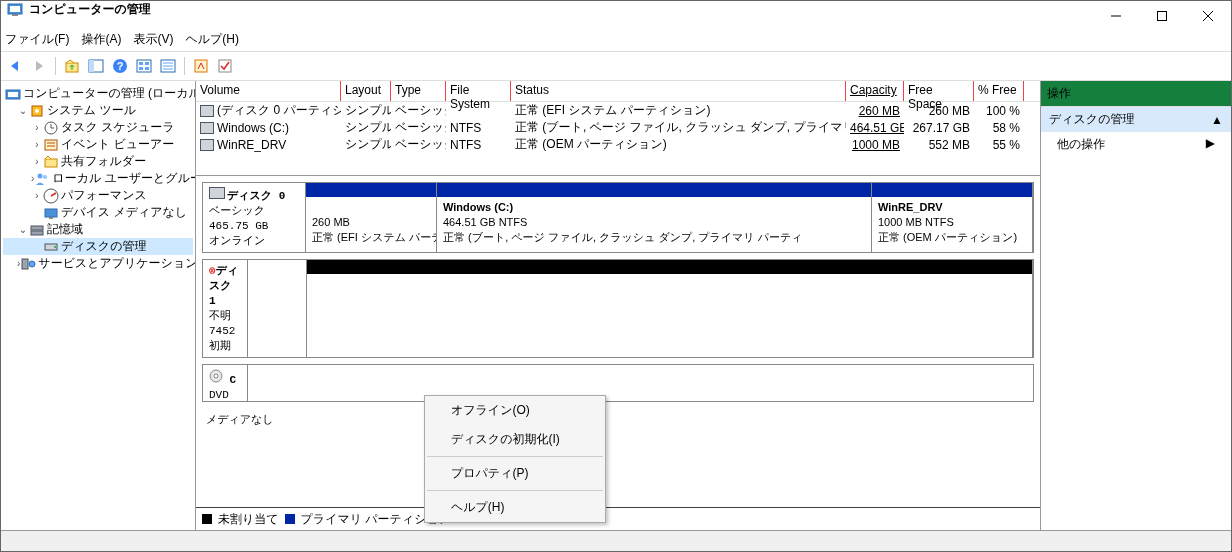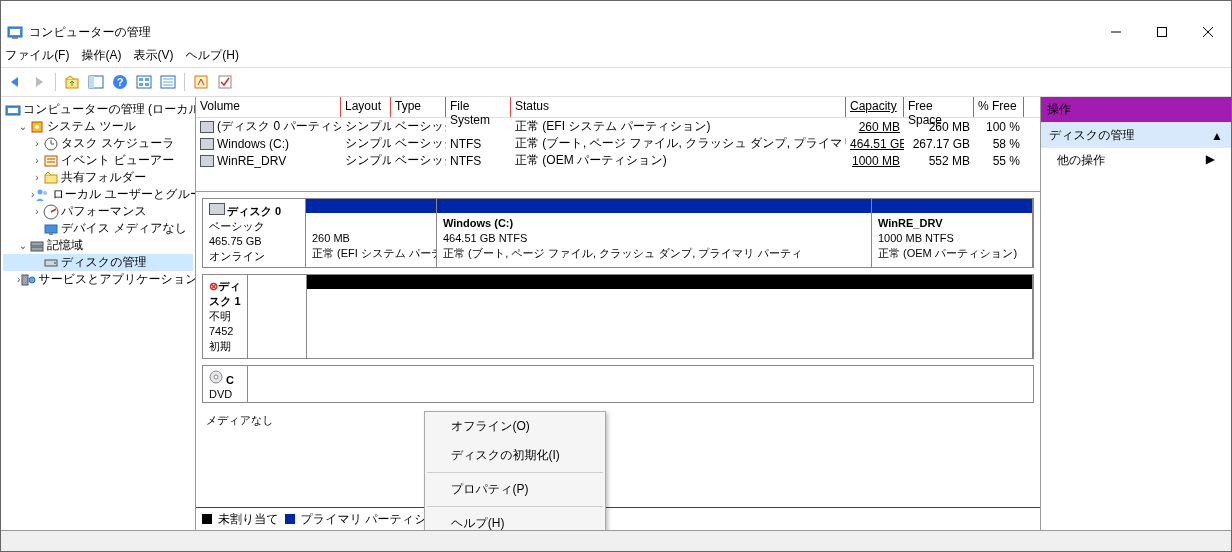--- a/index.html
+++ b/index.html
@@ -1,17 +1,17 @@
 <!DOCTYPE html>
 <html><head>
 <meta charset="utf-8">
 <style>
   html, body { margin:0; padding:0; font-family:"Yu Gothic UI","Meiryo",sans-serif; font-size:12px; color:#000; background:#fff; }
   .window { width:1232px; height:552px; border:1px solid #666; box-sizing:border-box; display:flex; flex-direction:column; overflow:hidden; }
-  .titlebar { height:30px; display:flex; align-items:center; padding:16px 0 0 6px; }
+  .titlebar { height:30px; display:flex; padding:0 0 0 6px;font-weight:bold; }
   .titlebar .appicon { width:16px; height:16px; margin-right:6px; }
   .titlebar .title { flex:1; font-size:12px; }
   .winbtns { display:flex; }
   .winbtn { width:46px; height:30px; display:flex; align-items:center; justify-content:center; }
   .menubar { height:20px; display:flex; align-items:flex-start; padding:0 4px; gap:12px; }
   .menubar span { }
   .toolbar { height:28px; border-top:1px solid #ddd; border-bottom:1px solid #ddd; display:flex; align-items:center; padding:0 4px; gap:4px; background:#fff; }
   .toolbar .sep { width:1px; height:18px; background:#ccc; margin:0 2px; }
   .toolbar .tbtn { width:20px; height:20px; display:flex; align-items:center; justify-content:center; }
   .body { flex:1; display:flex; overflow:hidden; border-bottom:1px solid #999;}
@@ -25,32 +25,32 @@
   .center { flex:1; display:flex; flex-direction:column; overflow:hidden; position:relative;}
   .vollist { border-bottom:1px solid #999; }
   .vhead { display:flex; background:#fff; border-bottom:1px solid #ddd; height:20px; }
   .vhead div { border-right:1px solid #ef4444; padding:2px 4px; box-sizing:border-box;}
   .vrow { display:flex; height:17px; align-items:center;}
   .vrow div { padding:0 4px; box-sizing:border-box; white-space:nowrap; overflow:hidden;}
   .c-vol{width:145px;} .c-lay{width:50px;} .c-typ{width:55px;} .c-fs{width:65px;} .c-st{width:335px;} .c-cap{width:58px;text-align:right;text-decoration:underline;} .c-fr{width:70px;text-align:right;} .c-pc{width:50px;text-align:right;}
   .vhead .c-cap,.vhead .c-fr,.vhead .c-pc{text-align:left;}
   .disks { flex:1; overflow:hidden; padding:0; background:#fff; position:relative;}
   .diskrow { display:flex; border:1px solid #888; margin:6px 6px 0 6px; }
-  .dinfo { width:90px; border-right:1px solid #888; padding:4px 6px; font-size:11px; line-height:1.35;}
+  .dinfo { width:90px; border-right:1px solid #888; padding:4px 6px; font-size:11px; line-height:1.35;font-family:Liberation Mono, monospace;}
   .dinfo b{font-weight:600;}
   .dparts { flex:1; display:flex; }
   .part { border:1px solid #888; margin:-1px 0 -1px -1px; display:flex; flex-direction:column; }
   .part .bar { height:14px; }
   .part .pbody { padding:3px 6px; font-size:11px; line-height:1.35; overflow:hidden; white-space:nowrap;}
   .bar-blue { background:#0026a8; }
   .bar-black { background:#000; }
   .legend { height:22px; border-top:1px solid #404040; display:flex; align-items:center; padding:0 6px; gap:6px;}
   .legend .sw { width:10px; height:10px; }
   .right { width:190px; border-left:1px solid #999; display:flex; flex-direction:column;}
-  .right .rhead { background:#a21caf; padding:4px 6px; font-size:12px; border-bottom:1px solid #ddd;}
+  .right .rhead { background:#15803d; padding:4px 6px; font-size:12px; border-bottom:1px solid #ddd;}
   .right .rsec { background:#d8e9fb; padding:4px 8px; display:flex; justify-content:space-between; align-items:center;}
   .right .ritem { padding:4px 16px; display:flex; justify-content:space-between;}
   .context { position:absolute; left:228px; top:314px; width:180px; background:#f5f5f5; border:1px solid #aaa; box-shadow:2px 2px 4px rgba(0,0,0,.25); z-index:100;}
   .context .citem { padding:6px 30px 6px 26px; }
   .statusbar { height:20px; background:#f0f0f0; }
   svg { display:block; }
 </style>
 </head>
 <body>
 

